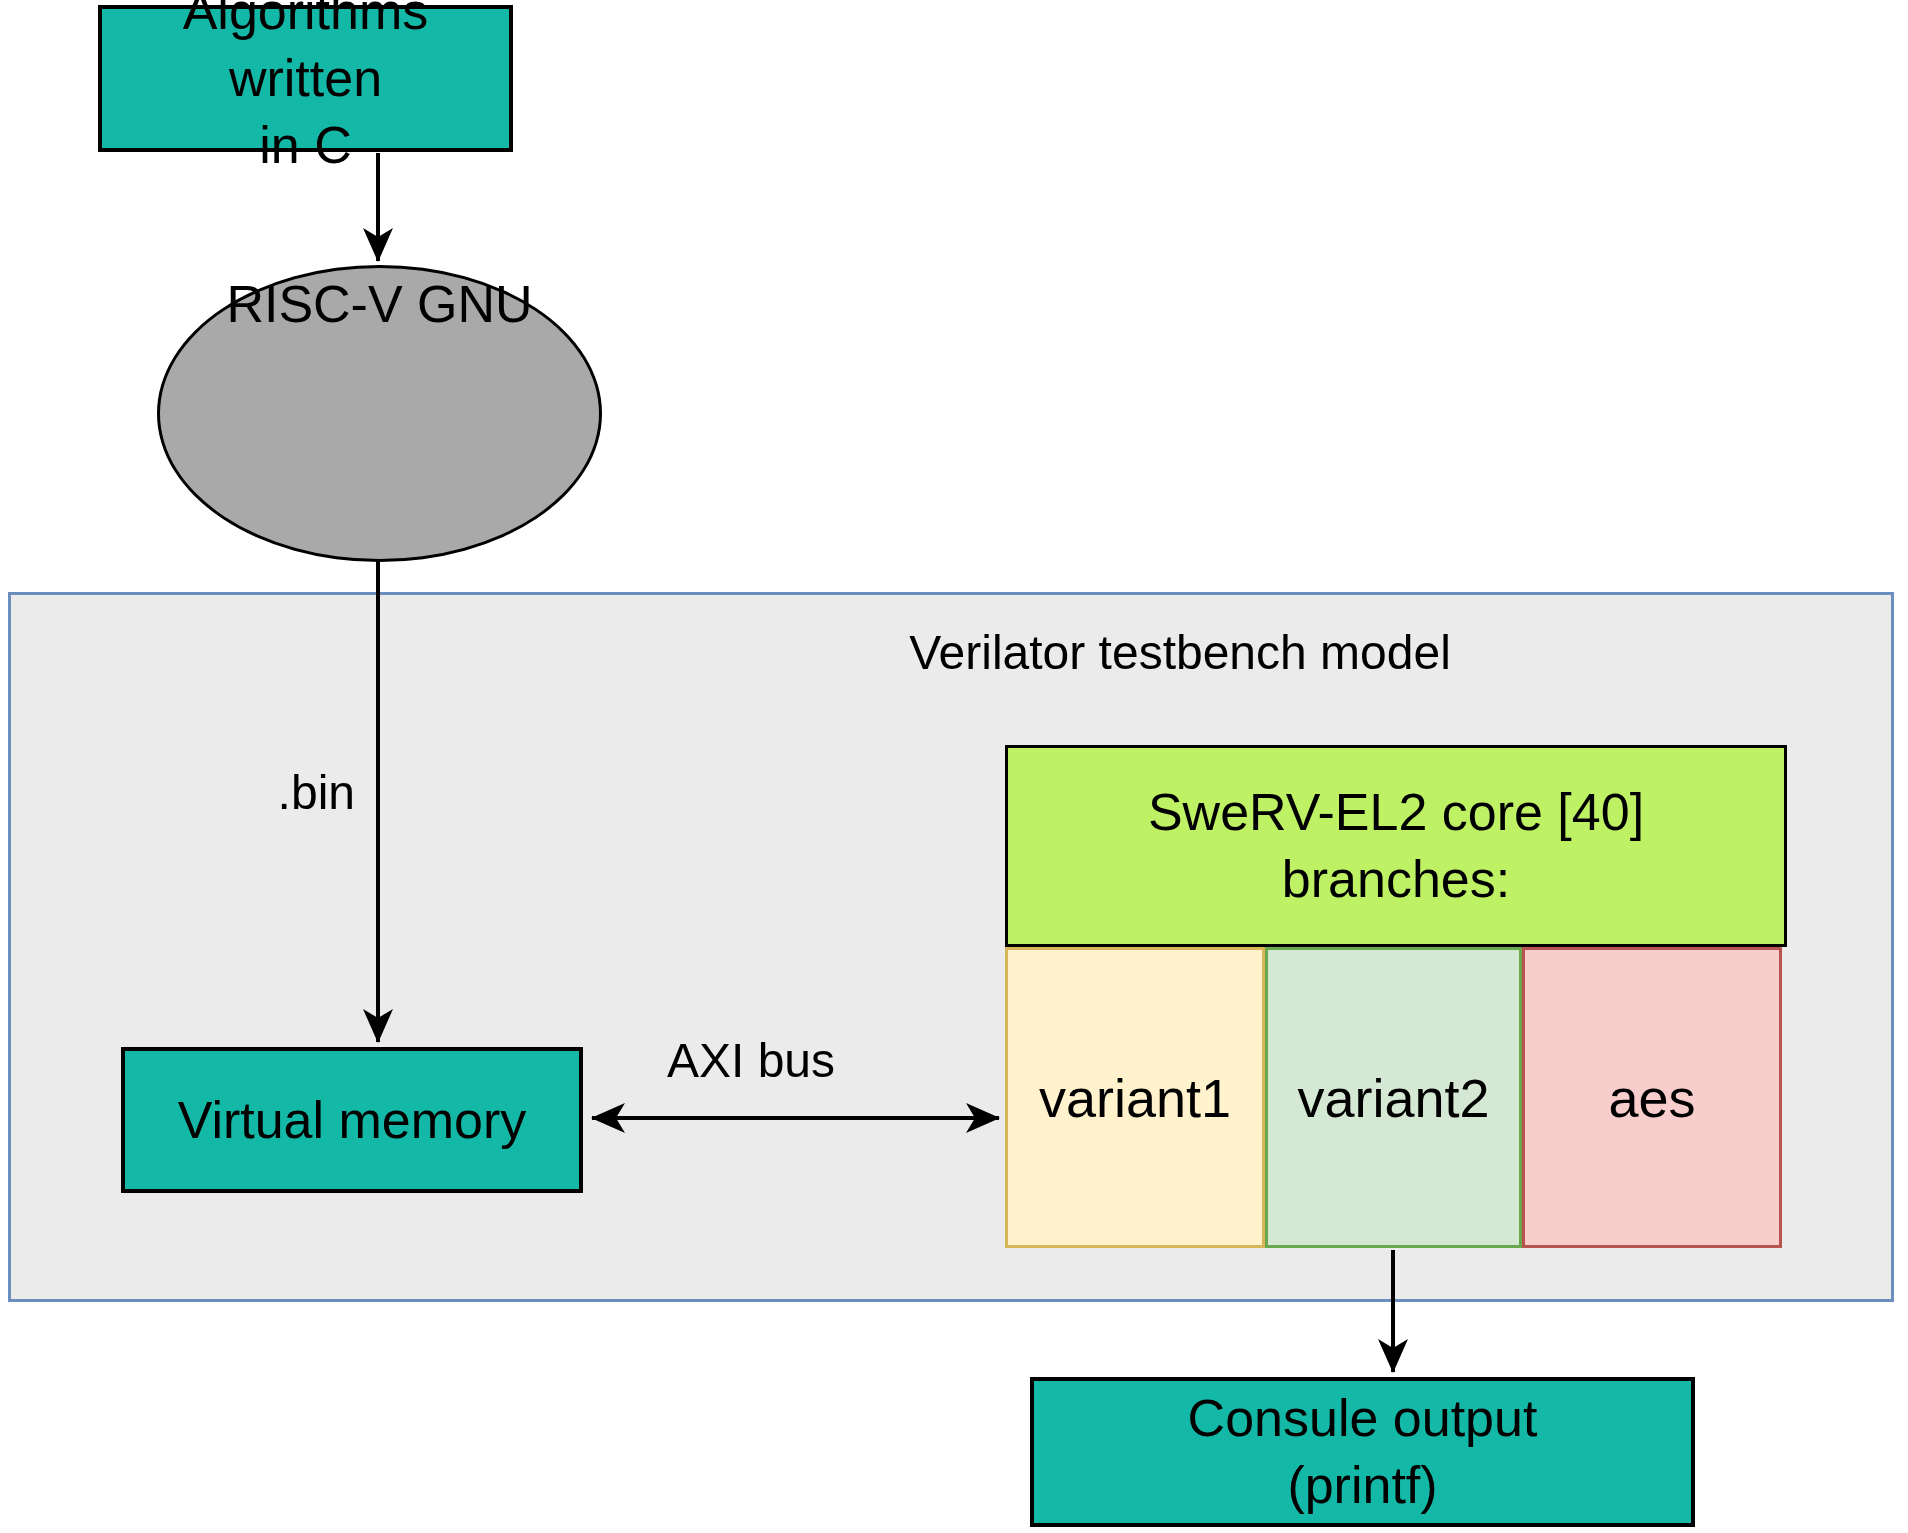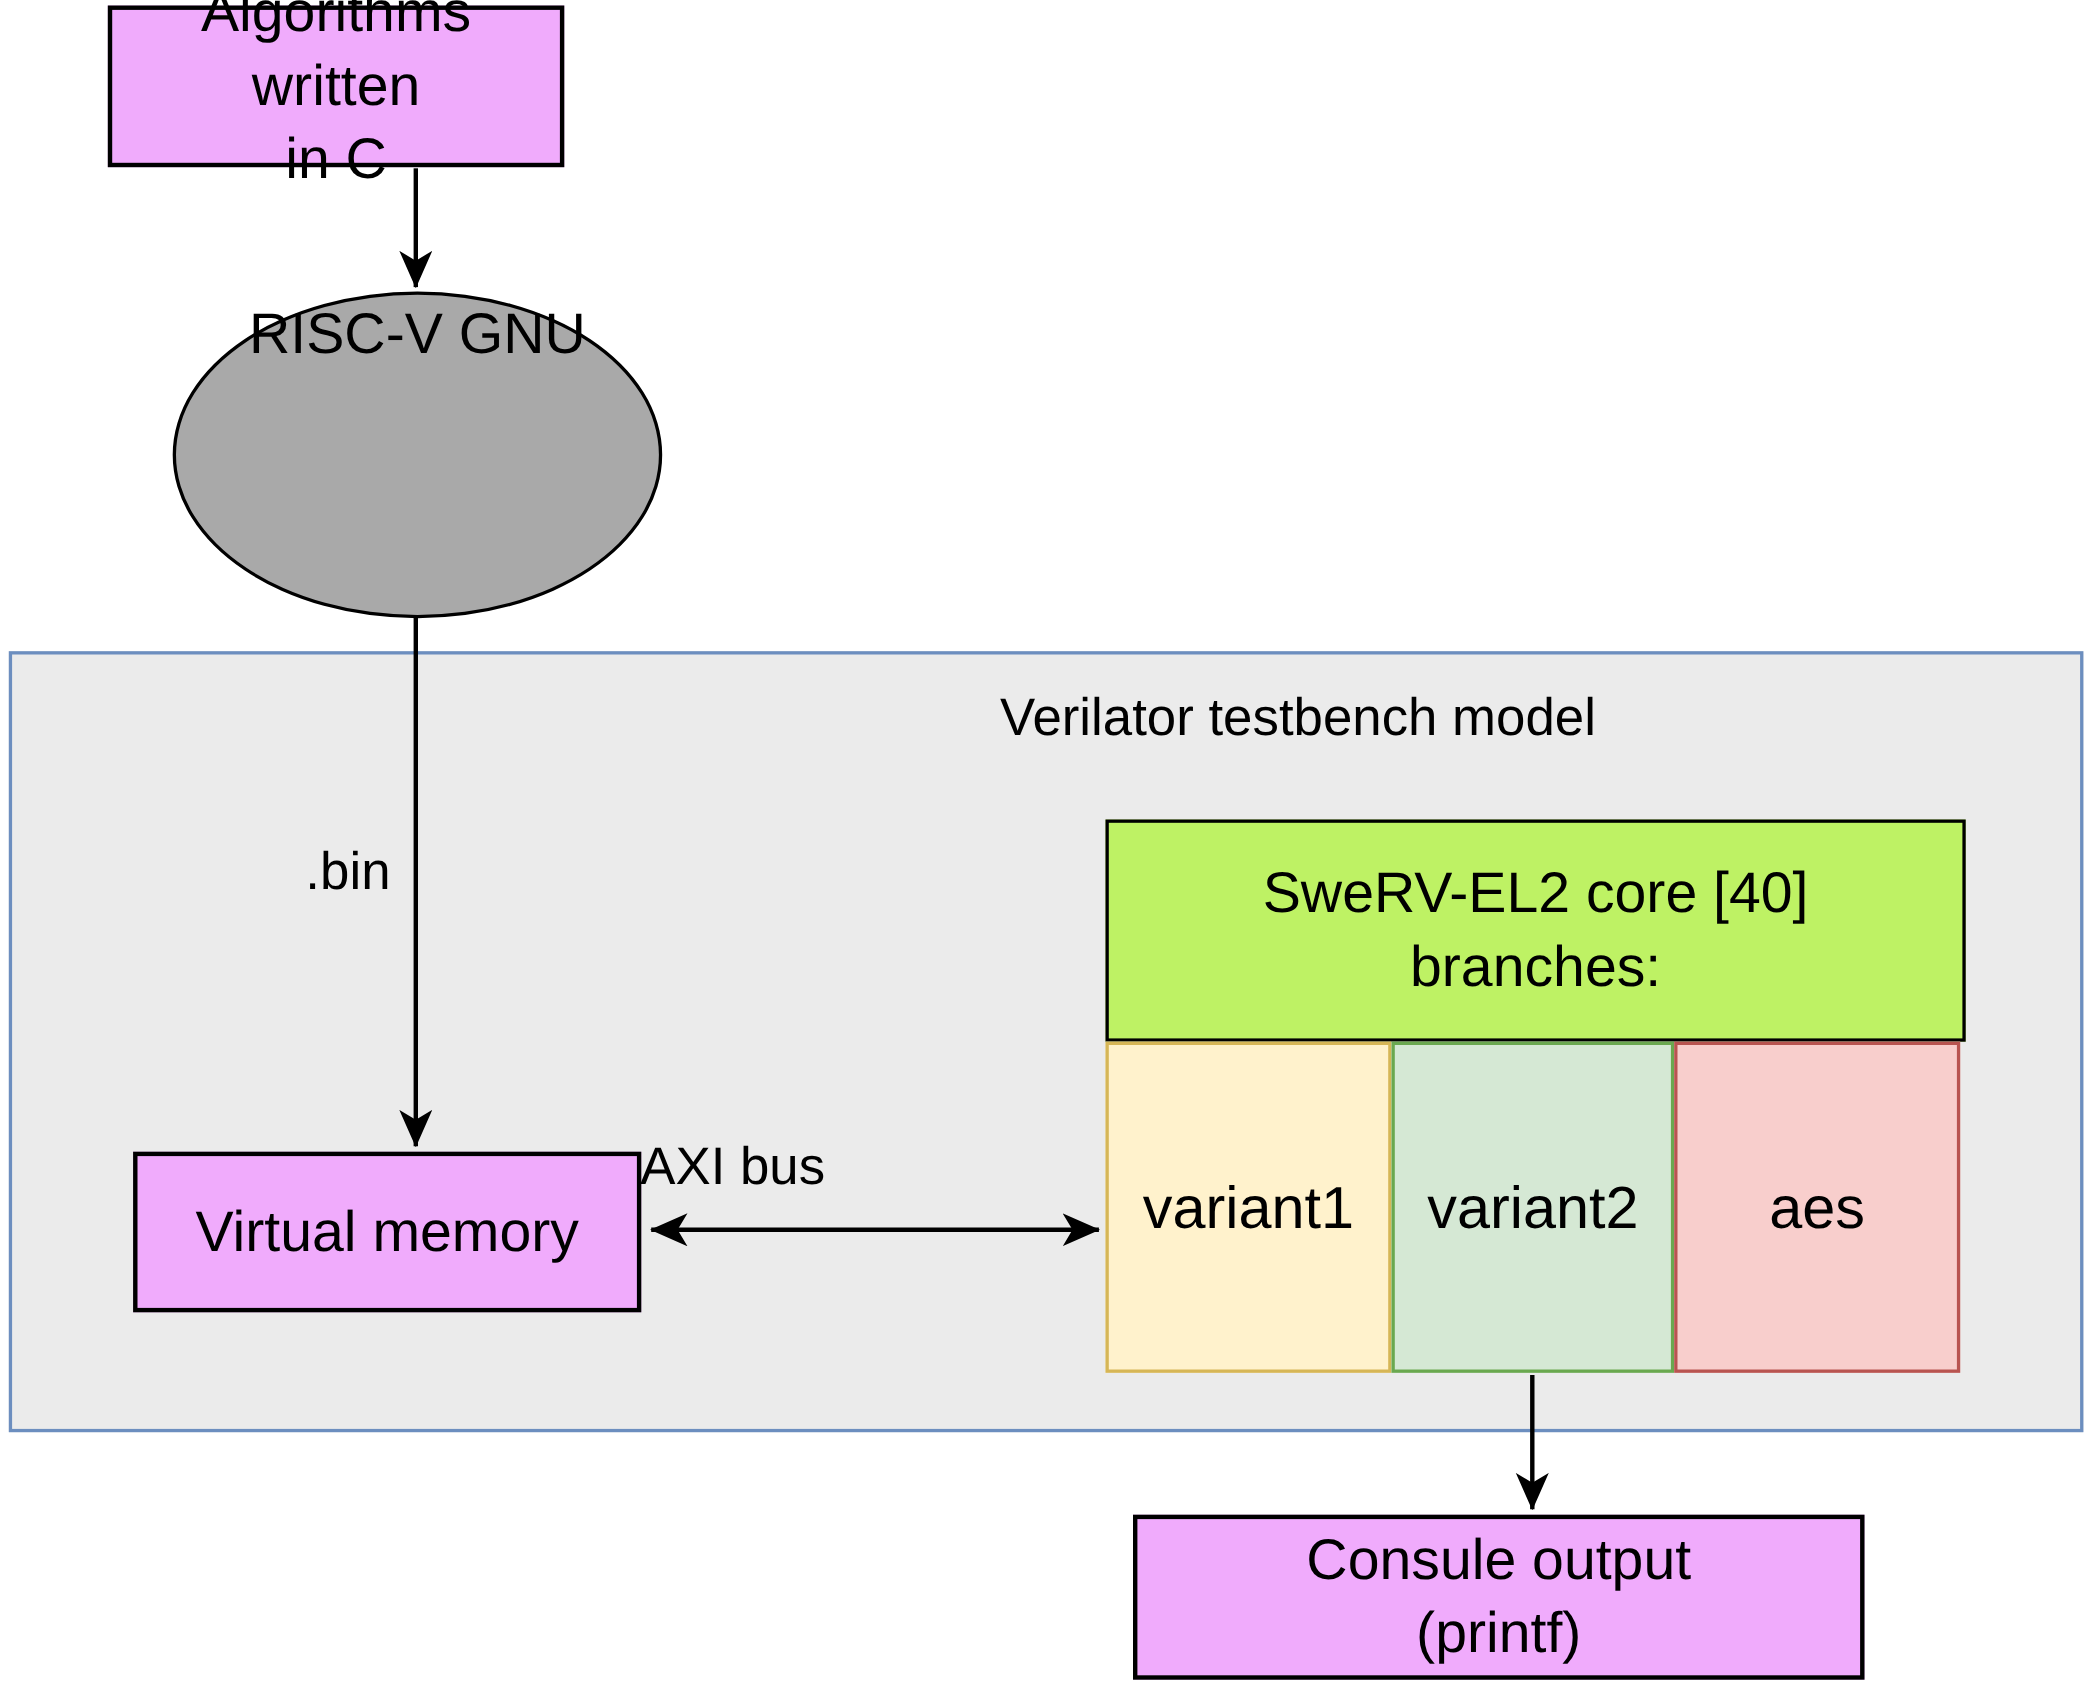--- a/index.html
+++ b/index.html
@@ -21,21 +21,21 @@
     display: flex;
     flex-direction: column;
     align-items: center;
     justify-content: center;
     text-align: center;
     box-sizing: border-box;
     font-size: 52px;
     line-height: 67px;
   }
   .gray-box {
-    background: #f0abfc;
+    background: #14b8a6;
     border: 4px solid #000000;
   }
   .algorithms-box { left: 98px; top: 5px; width: 415px; height: 147px; }
   .toolchain-ellipse {
     left: 157px; top: 265px; width: 445px; height: 297px;
     background: #a9a9a9;
     border: 3px solid #000000;
     border-radius: 50%;
     line-height: 72px;
     justify-content: space-between;
@@ -78,21 +78,22 @@
   .edge-label {
     position: absolute;
     font-size: 48px;
     line-height: 50px;
   }
   .bin-label {
     left: 230px; top: 768px; width: 125px;
     text-align: right;
   }
   .axi-label {
-    left: 582px; top: 1036px; width: 250px;
+    left: 626px; top: 1036px; width: 250px;
+    text-align: center;
   }
   .edges-layer {
     position: absolute;
     left: 0; top: 0;
     width: 1908px;
     height: 1533px;
     pointer-events: none;
   }
   .edges-layer line {
     stroke: #000000;

